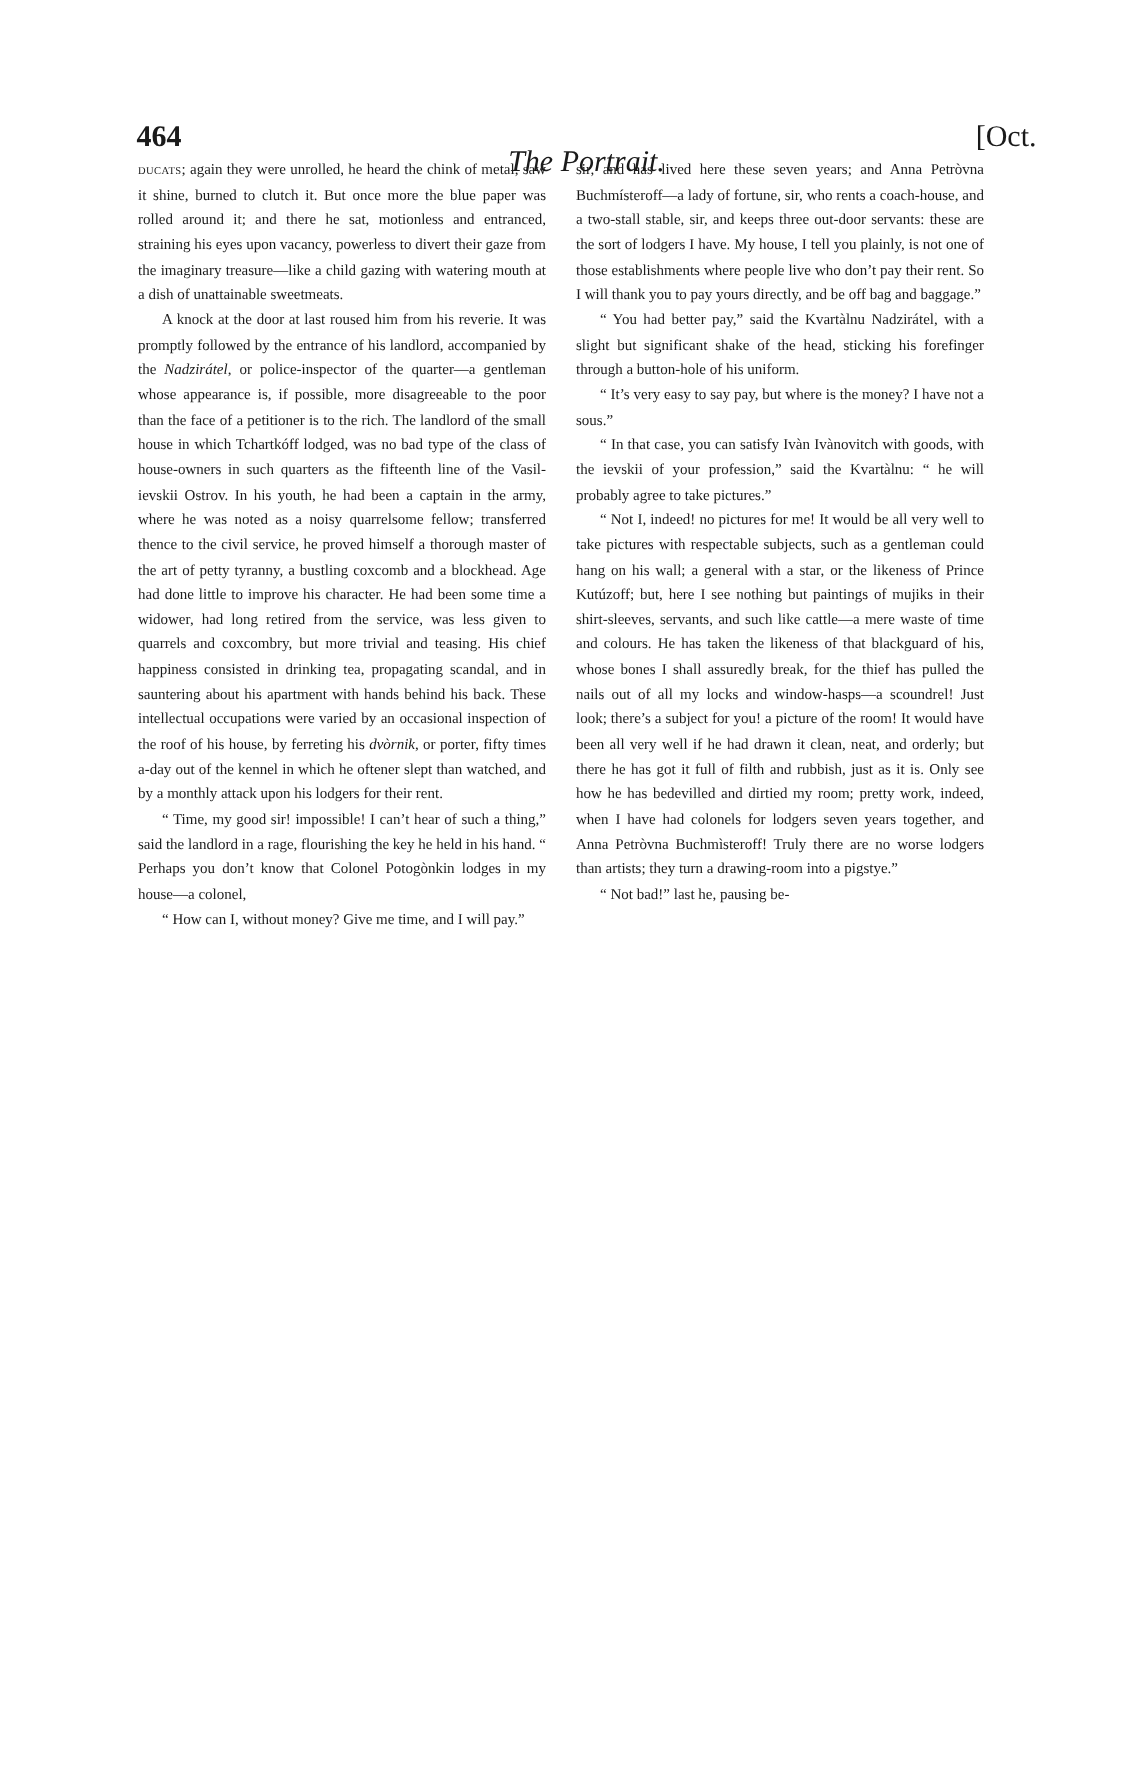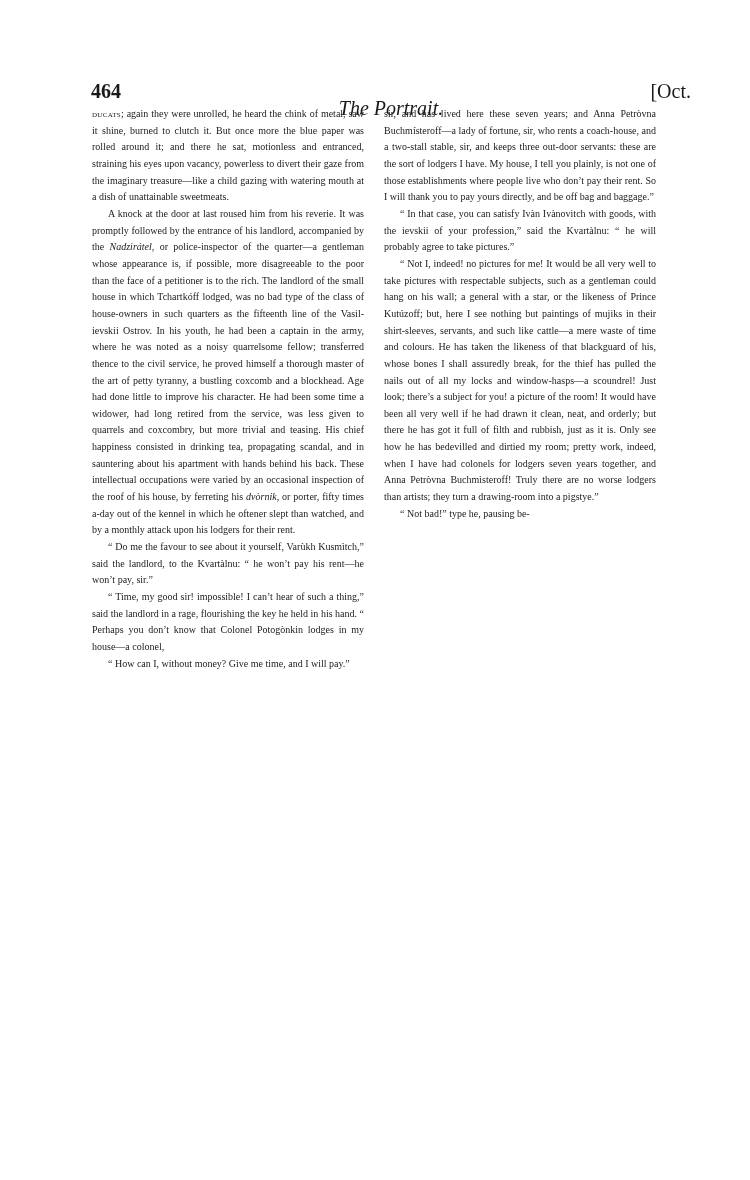--- a/index.html
+++ b/index.html
@@ -73,23 +73,24 @@
 
 <div class="page-header">
   <span class="page-number">464</span>
   <span class="running-title">The Portrait.</span>
   <span class="running-date">[Oct.</span>
 </div>
 
 <div class="column col-left">
   <p class="no-indent"><span class="smallcaps">ducats</span><span>; again they were unrolled, he heard the chink of metal, saw it shine, burned to clutch it. But once more the blue paper was rolled around it; and there he sat, motion­less and entranced, straining his eyes upon vacancy, powerless to divert their gaze from the imaginary trea­sure—like a child gazing with water­ing mouth at a dish of unattainable sweetmeats.</span></p>
   <p><span>A knock at the door at last roused him from his reverie. It was promptly followed by the entrance of his landlord, accompanied by the </span><em>Nadzirátel</em><span>, or police-inspector of the quarter—a gentleman whose appear­ance is, if possible, more disagreeable to the poor than the face of a peti­tioner is to the rich. The landlord of the small house in which Tchart­kóff lodged, was no bad type of the class of house-owners in such quarters as the fifteenth line of the Vasil­ievskii Ostrov. In his youth, he had been a captain in the army, where he was noted as a noisy quarrelsome fellow; transferred thence to the civil service, he proved himself a thorough master of the art of petty tyranny, a bustling coxcomb and a blockhead. Age had done little to improve his character. He had been some time a widower, had long retired from the service, was less given to quarrels and coxcombry, but more trivial and teasing. His chief happiness con­sisted in drinking tea, propagating scandal, and in sauntering about his apartment with hands behind his back. These intellectual occupations were varied by an occasional inspec­tion of the roof of his house, by fer­reting his </span><em>dvòrnik</em><span>, or porter, fifty times a-day out of the kennel in which he oftener slept than watched, and by a monthly attack upon his lodgers for their rent.</span></p>
-  <p>“ Do me the favour to see about it yourself, Varùkh Kusmìtch,” said the landlord, to the Kvartàlnu: “ he won’t pay his rent—he won’t pay, sir.”</p>
   <p>“ Time, my good sir! impossible! I can’t hear of such a thing,” said the landlord in a rage, flourishing the key he held in his hand. “ Perhaps you don’t know that Colonel Poto­gònkin lodges in my house—a colonel,</p>
   <p>“ How can I, without money? Give me time, and I will pay.”</p>
 </div>
 
 <div class="column col-right">
   <p class="no-indent">sir, and has lived here these seven years; and Anna Petròvna Buchmís­teroff—a lady of fortune, sir, who rents a coach-house, and a two-stall stable, sir, and keeps three out-door servants: these are the sort of lodgers I have. My house, I tell you plainly, is not one of those establishments where people live who don’t pay their rent. So I will thank you to pay yours directly, and be off bag and baggage.”</p>
+  <p>“ You had better pay,” said the Kvartàlnu Nadzirátel, with a slight but significant shake of the head, sticking his forefinger through a but­ton-hole of his uniform.</p>
+  <p>“ It’s very easy to say pay, but where is the money? I have not a sous.”</p>
   <p>“ In that case, you can satisfy Ivàn Ivànovitch with goods, with the ievskii of your profession,” said the Kvartàlnu: “ he will probably agree to take pictures.”</p>
   <p>“ Not I, indeed! no pictures for me! It would be all very well to take pic­tures with respectable subjects, such as a gentleman could hang on his wall; a general with a star, or the likeness of Prince Kutúzoff; but, here I see nothing but paintings of mujiks in their shirt-sleeves, servants, and such like cattle—a mere waste of time and colours. He has taken the likeness of that blackguard of his, whose bones I shall assuredly break, for the thief has pulled the nails out of all my locks and window-hasps—a scoundrel! Just look; there’s a subject for you! a picture of the room! It would have been all very well if he had drawn it clean, neat, and orderly; but there he has got it full of filth and rubbish, just as it is. Only see how he has bedevilled and dirtied my room; pretty work, indeed, when I have had colonels for lodgers seven years together, and Anna Petròvna Buchmìsteroff! Truly there are no worse lodgers than artists; they turn a drawing-room into a pigstye.”</p>
-  <p>“ Not bad!” type he, pausing be-</p>
+  <p>“ Not bad!” last he, pausing be-</p>
 </div>
 
 </body></html>

